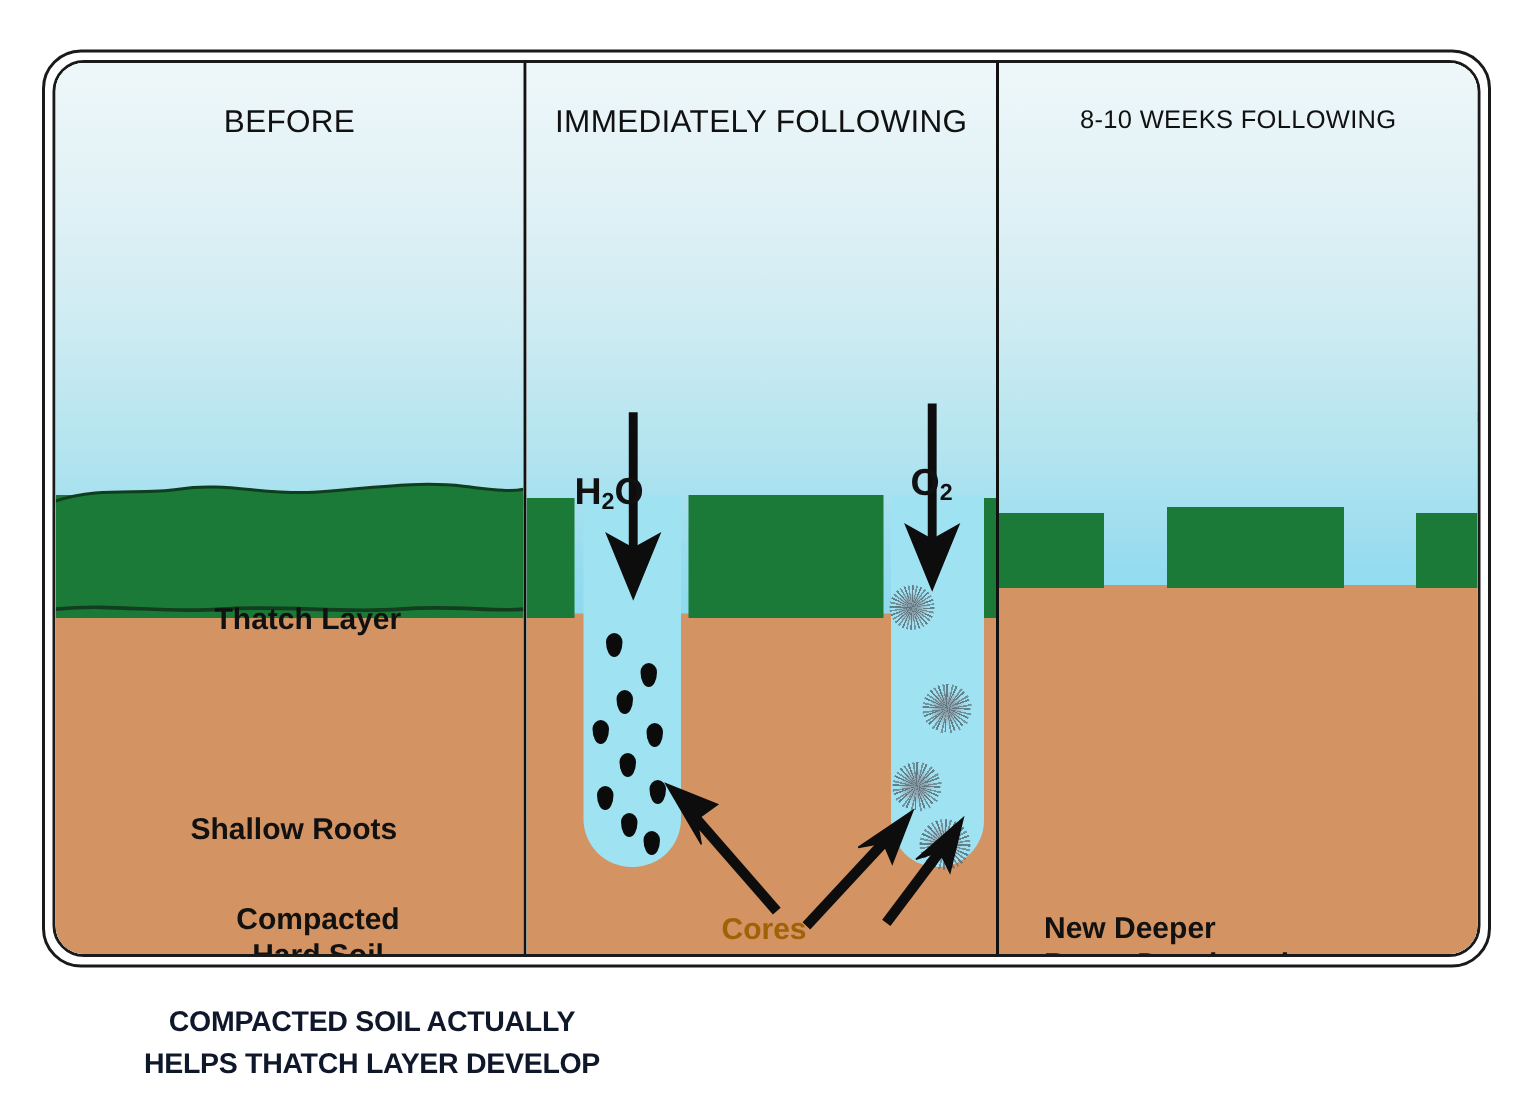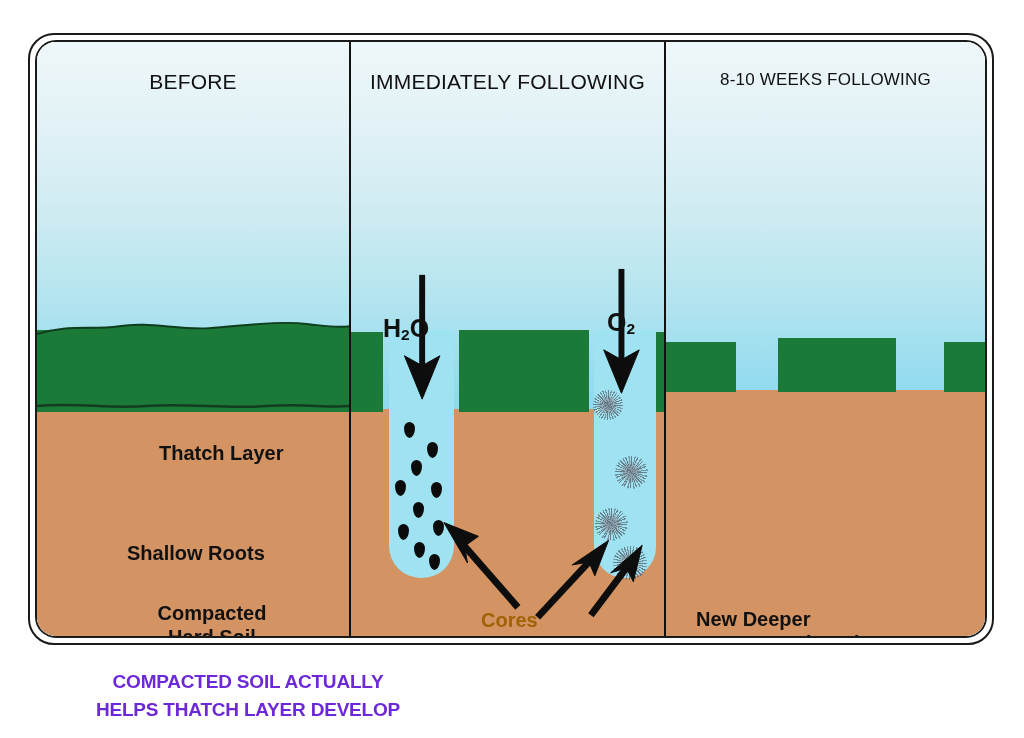--- a/index.html
+++ b/index.html
@@ -170,21 +170,21 @@
     left: 28px; right: 28px;
     top: 668px;
     height: 66px;
     display: flex;
     justify-content: space-between;
     align-items: flex-start;
   }
   .caption {
     font-size: 19px;
     font-weight: bold;
-    color: #6d28d9;
+    color: #0f172a;
     line-height: 1.45;
     text-align: center;
     letter-spacing: -0.2px;
     white-space: pre-line;
     font-family: "Liberation Sans", sans-serif;
   }
   .caption-left  { width: 420px; margin-left: 10px; }
   .caption-right { width: 400px; margin-right: 22px; }
 </style>
 </head>
@@ -226,21 +226,21 @@
             <path d="M152,303 C146,272 136,242 124,216"></path>
             <path d="M166,304 C175,274 187,246 200,224"></path>
           </g>
 
           <path d="M97,230 C104,225 111,228 113,235 C114,242 107,246 100,243 C94,240 92,234 97,230 Z" fill="#10260f"></path>
         </svg>
 
         
         
 
-        <div class="label-on-scene thatch-label" style="left:122px; top:360px; z-index:31;margin-top:40px;">Thatch Layer</div>
+        <div class="label-on-scene thatch-label" style="left:106px; top:360px; z-index:31;">Thatch Layer</div>
         <div class="label-on-scene soil-label" style="left:90px; top:500px;">Shallow Roots</div>
         <div class="label-on-scene soil-label" style="left:175px; top:560px; text-align:center; transform:translateX(-50%);">Compacted
 Hard Soil</div>
       </div>
       <div class="panel-title">BEFORE</div>
     </div>
 
     <div class="panel panel-2">
       <div class="scene">
         <div class="sky"></div>

